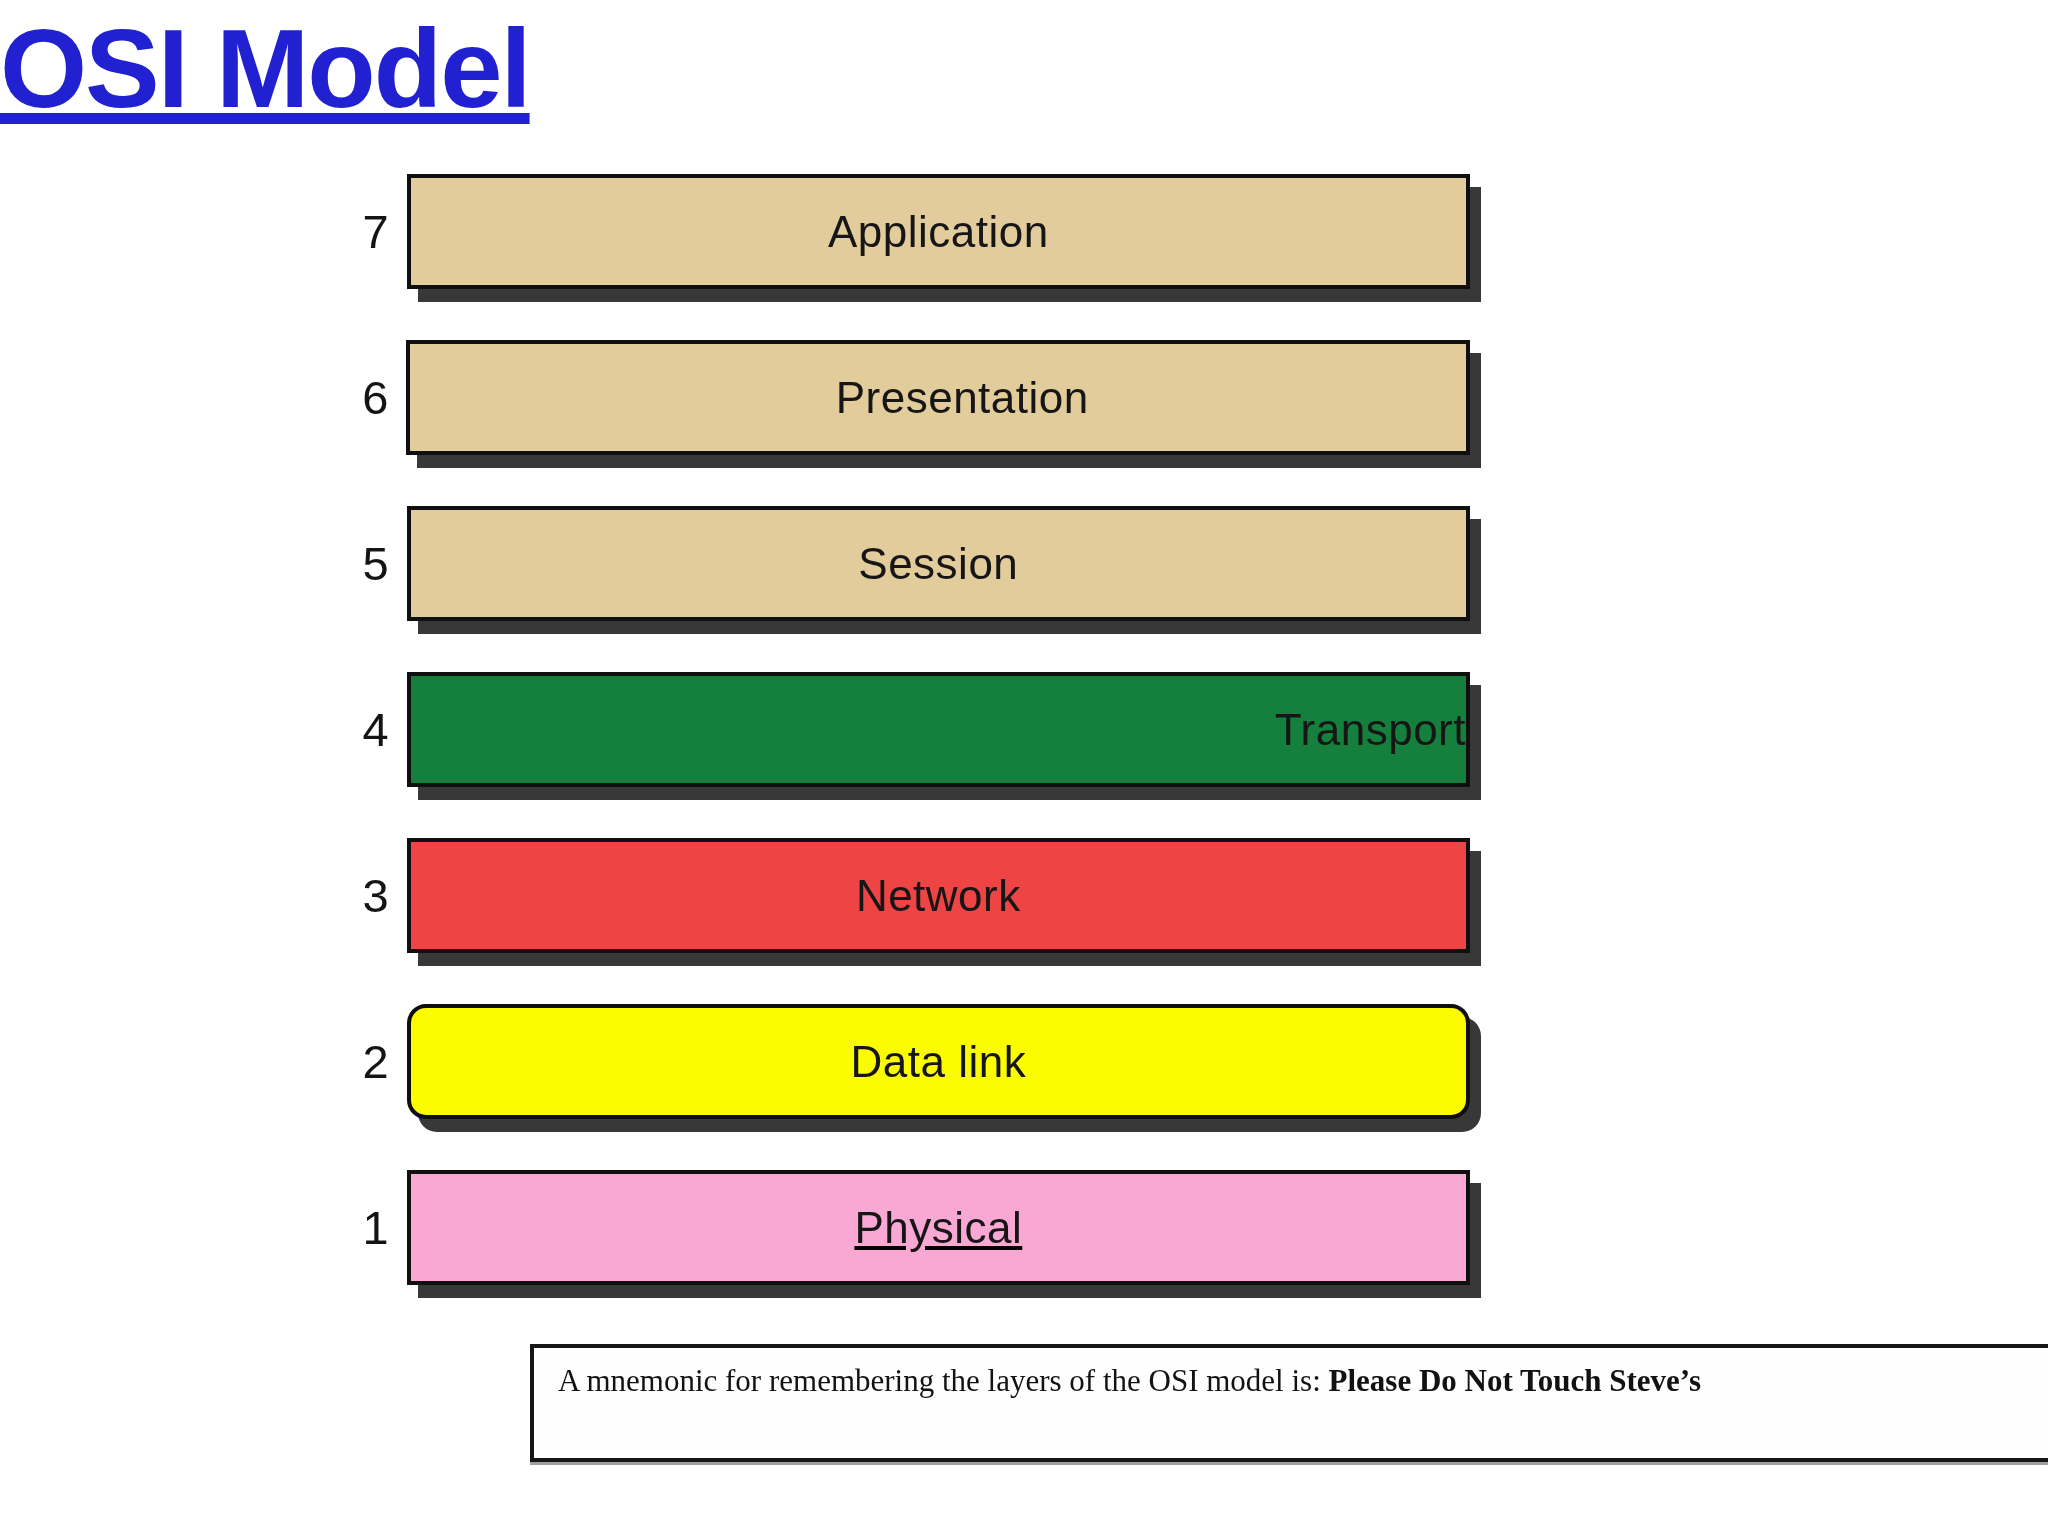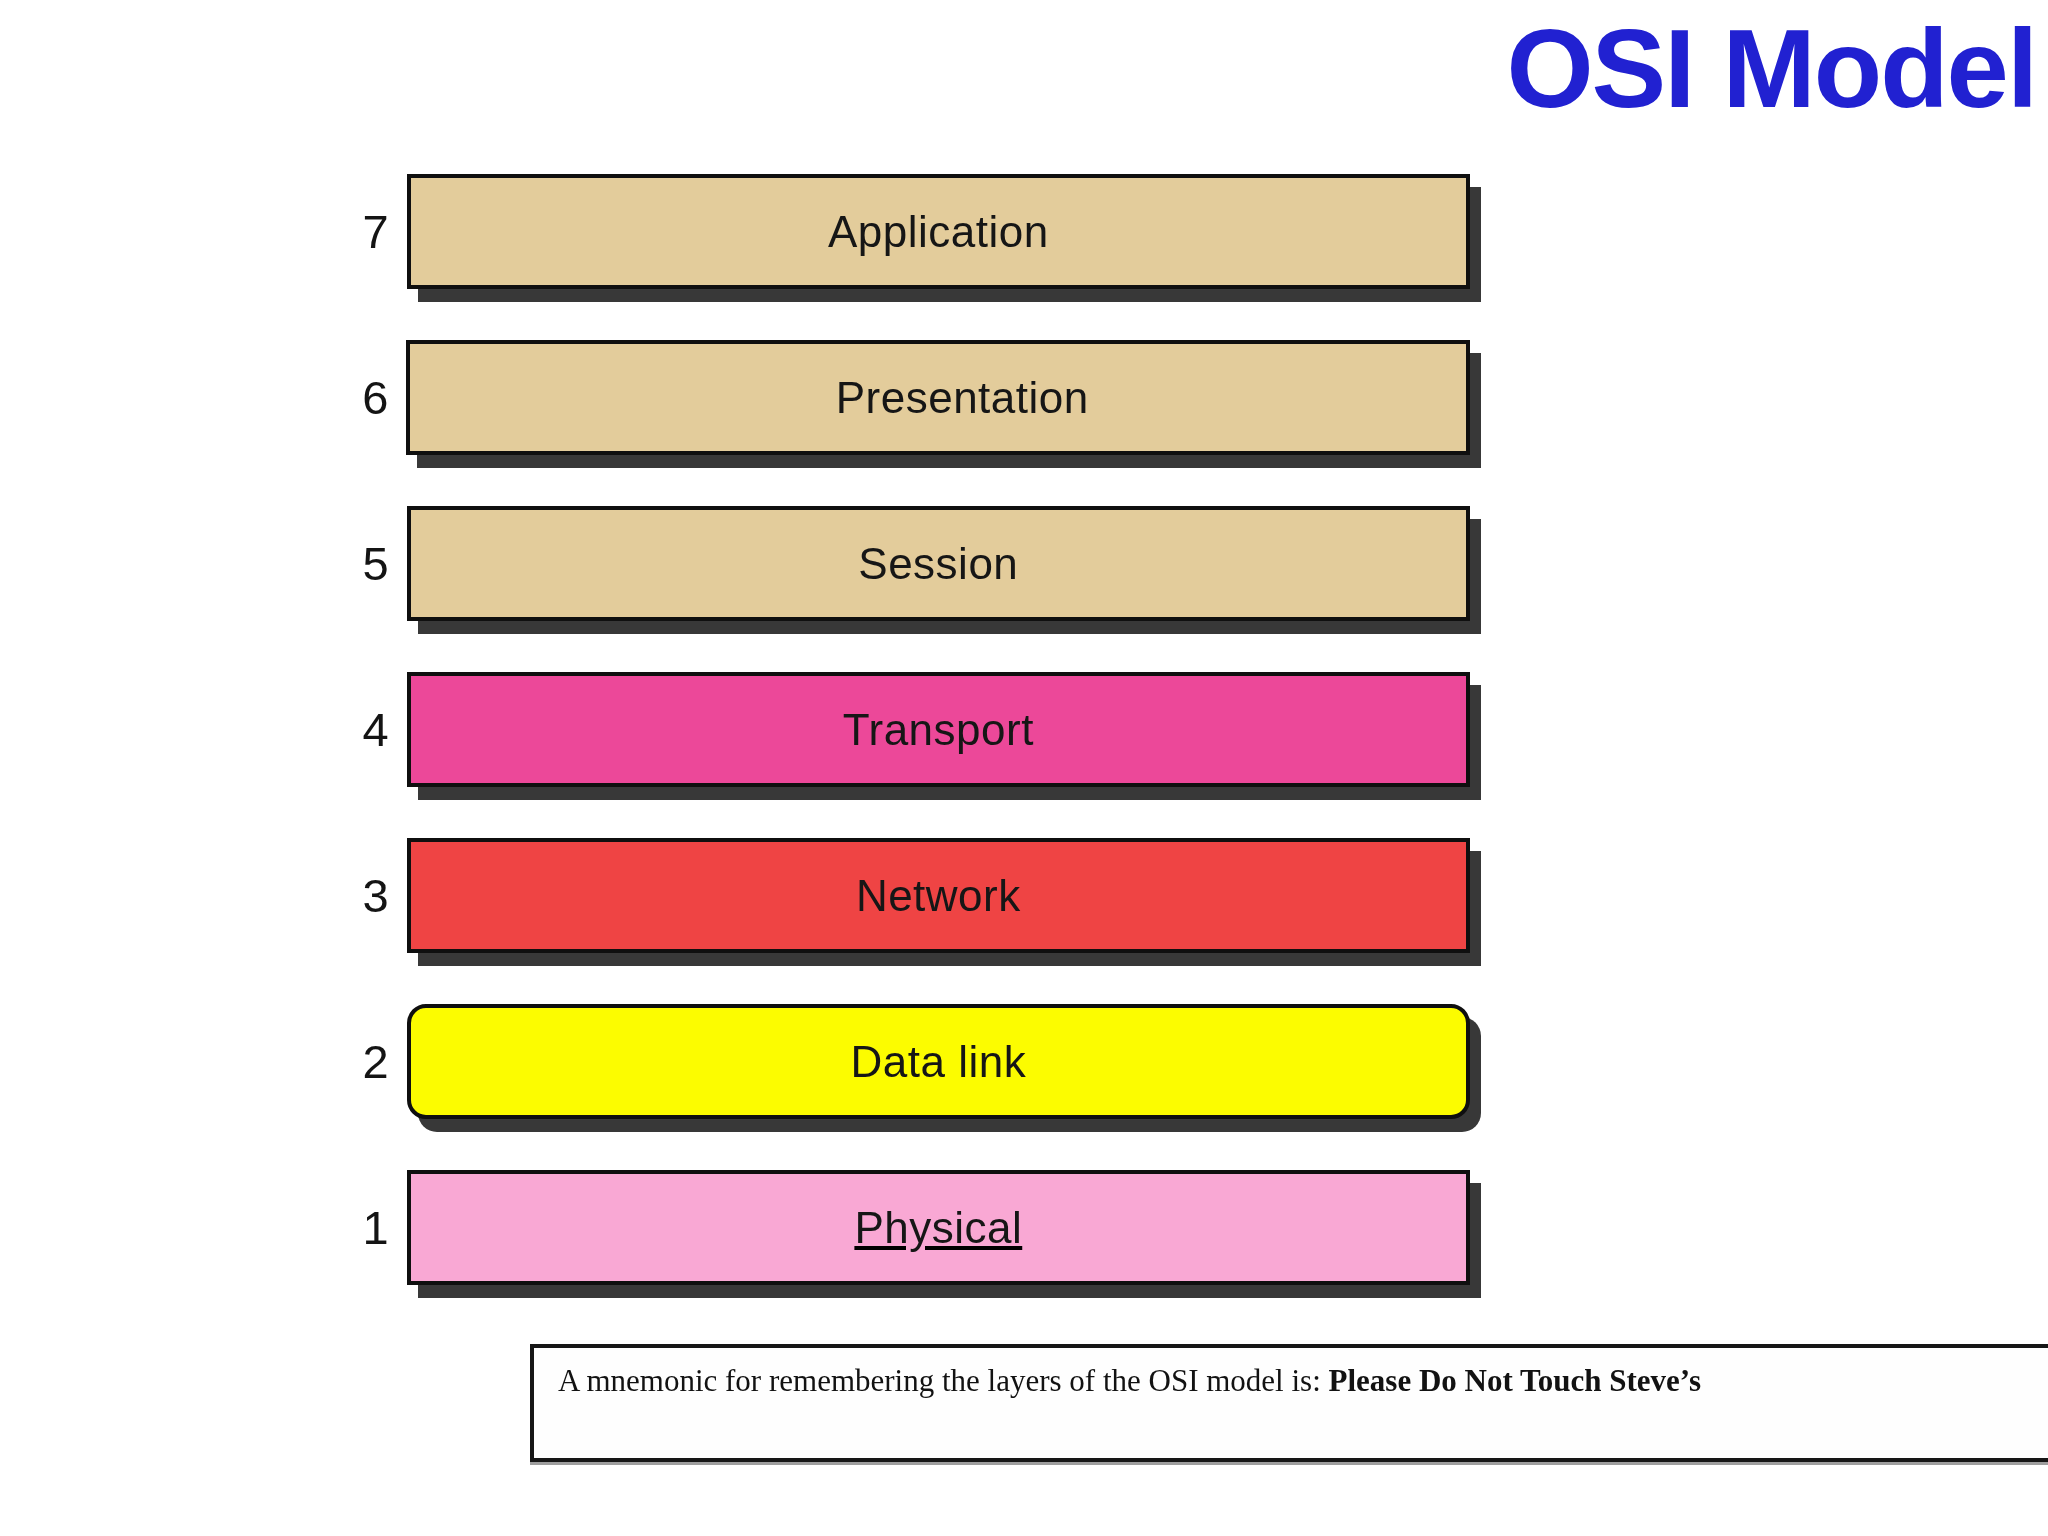--- a/index.html
+++ b/index.html
@@ -14,26 +14,27 @@
     background: #ffffff;
     overflow: hidden;
     font-family: "Liberation Sans", sans-serif;
   }
   .title {
     position: absolute;
     top: 2px;
     left: 0;
     width: 2036px;
     margin: 0;
-    text-align: right;
+    text-align: left;
     font-family: "Liberation Sans", sans-serif;
     font-size: 112px;
     font-weight: bold;
     letter-spacing: -2px;
     line-height: 1.2;
+    text-decoration: underline;
   }
   .layer-stack {
     position: absolute;
     left: 330px;
     top: 174px;
     width: 1140px;
   }
   .layer-row {
     display: flex;
     align-items: center;
@@ -111,21 +112,21 @@
 
     <div class="layer-row">
       <div class="layer-number">5</div>
       <div class="layer-bar" style="background-color: rgb(227, 204, 155);">
         <span class="layer-label">Session</span>
       </div>
     </div>
 
     <div class="layer-row">
       <div class="layer-number">4</div>
-      <div class="layer-bar" style="background-color: #ec4899;">
+      <div class="layer-bar" style="background-color: #15803d; justify-content: flex-end;">
         <span class="layer-label">Transport</span>
       </div>
     </div>
 
     <div class="layer-row">
       <div class="layer-number">3</div>
       <div class="layer-bar" style="background-color: #ef4444;">
         <span class="layer-label">Network</span>
       </div>
     </div>

